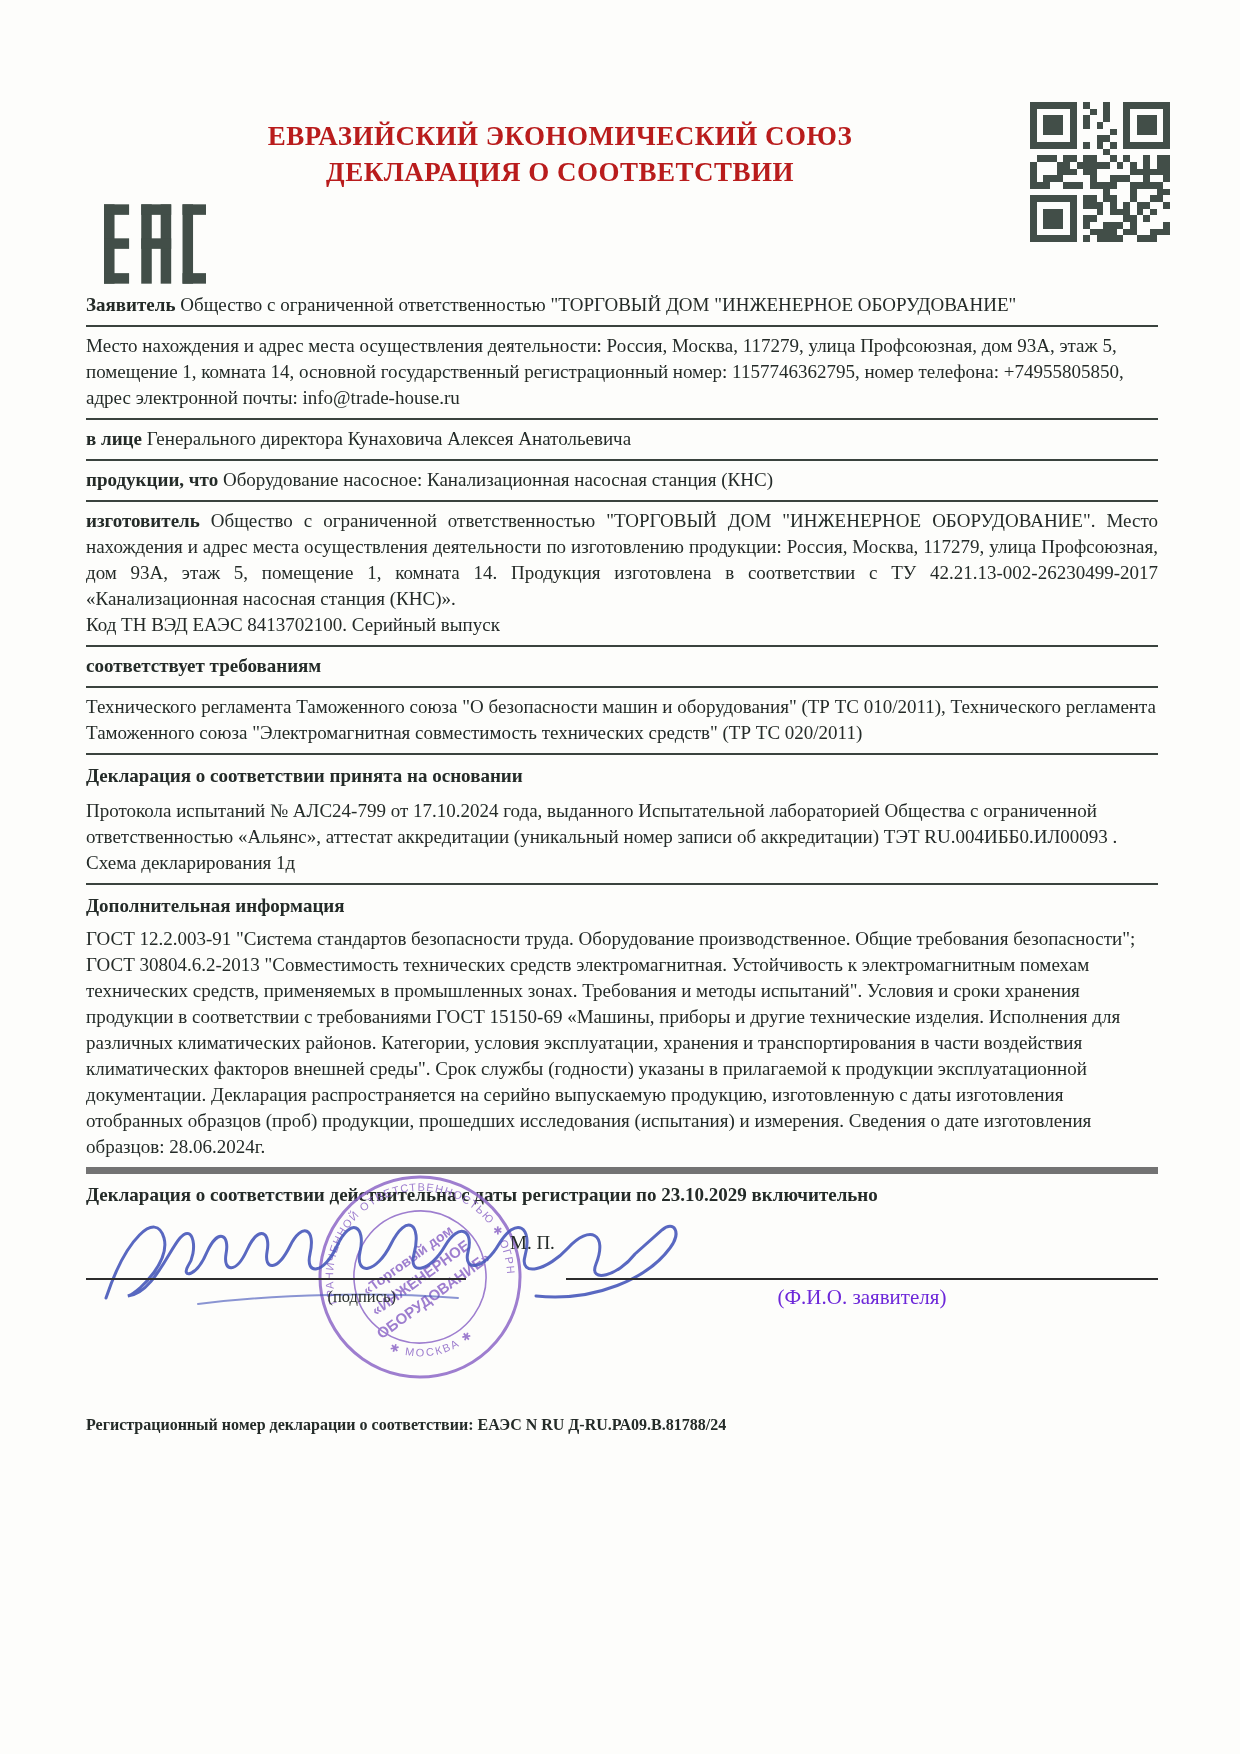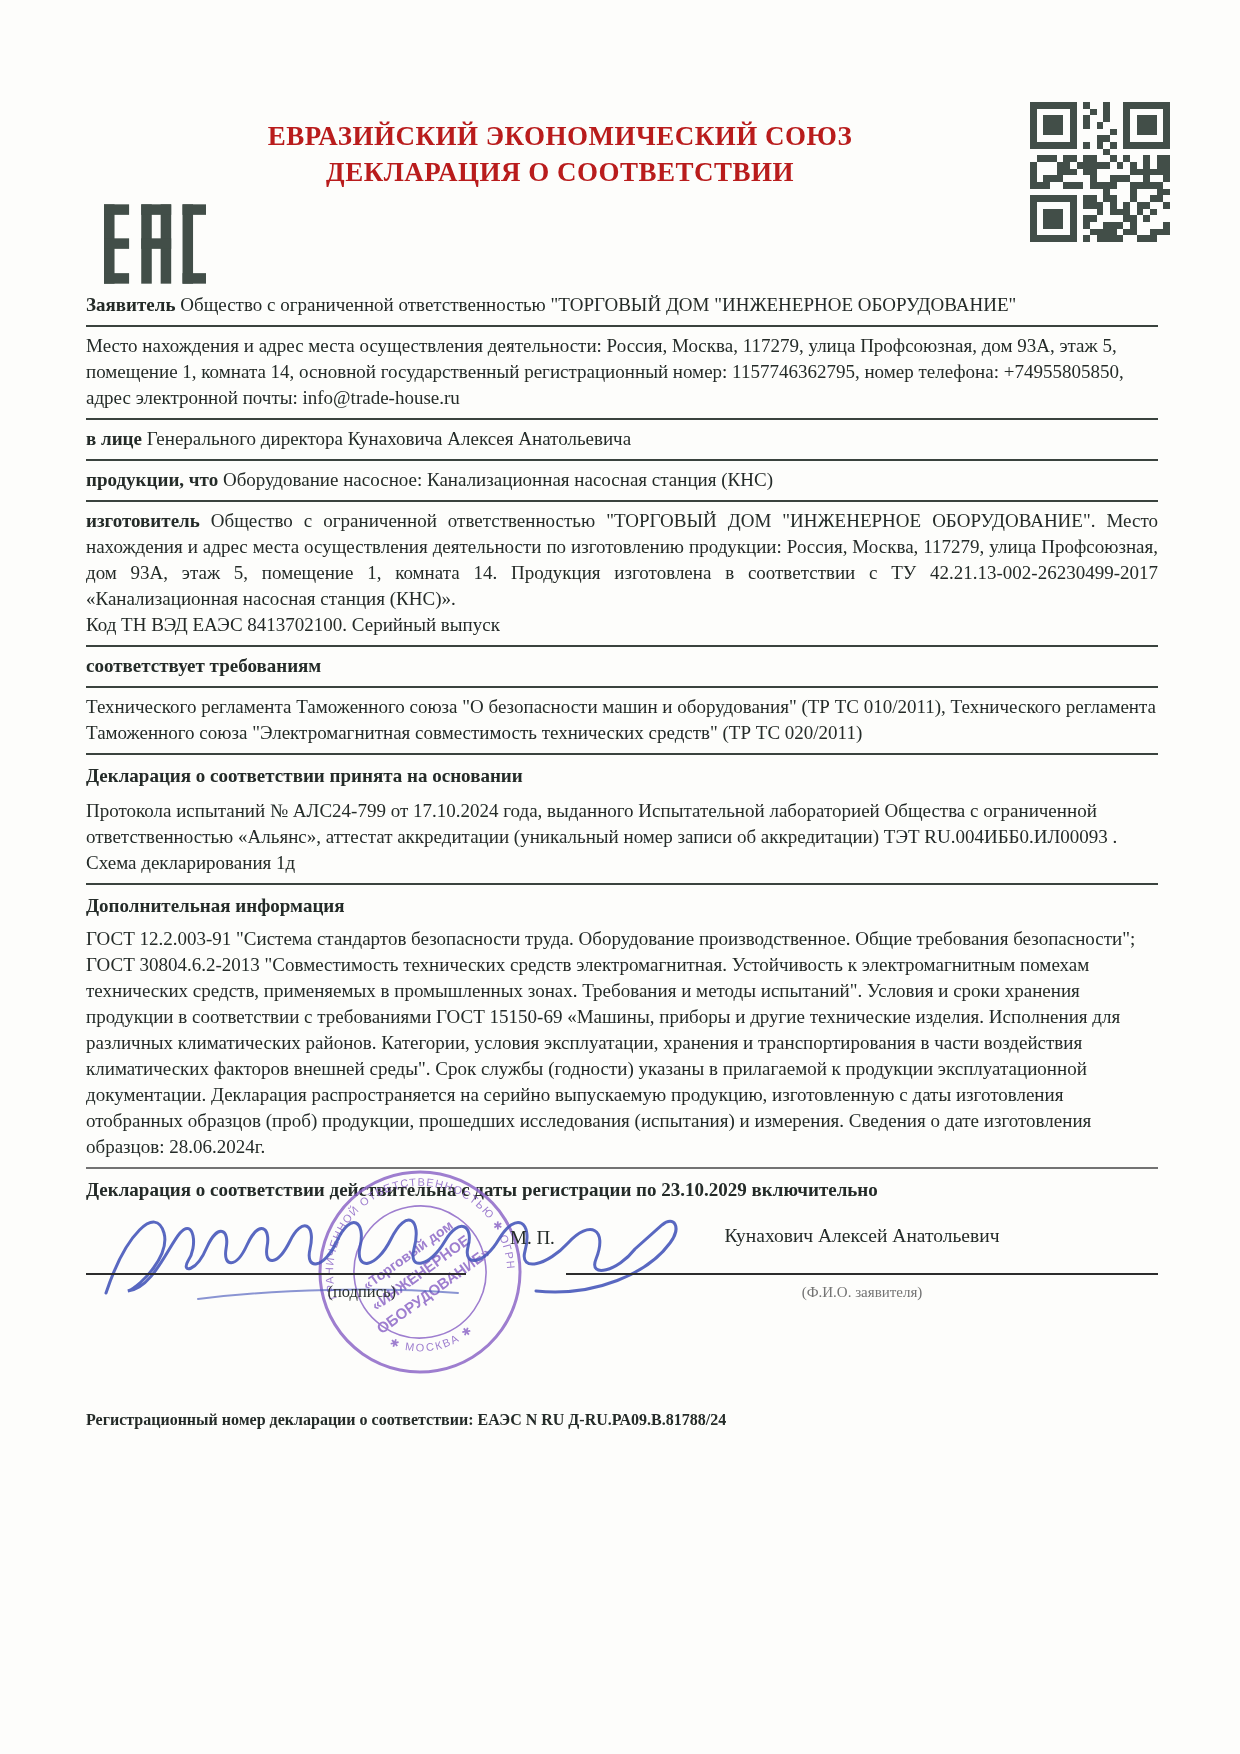--- a/index.html
+++ b/index.html
@@ -14,32 +14,32 @@
   .hdr-spacer{height:286px;}
   .doc-title{
     position:absolute; top:118px; left:150px; width:820px;
     text-align:center; font-weight:bold; font-size:27px; line-height:36px;
     color:#b91c1c; letter-spacing:.5px;
   }
   .eac-logo{position:absolute; left:104px; top:196px; width:102px; height:96px;}
   .qr{position:absolute; left:1030px; top:102px; width:140px; height:140px;}
   .sec{padding:6px 0 7px;}
   .rule{border-bottom:2px solid #3a433e;}
-  .rule-thick{border-bottom:2px solid #737373;}
+  .rule-thick{border-bottom:7px solid #737373;}
   .b{font-weight:bold;}
   .just{text-align:justify;}
   .heading{font-weight:bold;}
   .validity{padding:8px 0 4px; font-weight:bold;}
   .sig-block{position:relative; height:172px; margin-top:2px;}
   .sig-line{position:absolute; top:64px; left:0; width:380px; border-bottom:2px solid #2c2c2c;}
   .sig-caption{position:absolute; top:70px; left:70px; width:240px; text-align:right; font-size:16.5px; color:#2a302d;}
   .mp{position:absolute; top:16px; left:424px; font-size:19px;}
   .fio-line{position:absolute; top:64px; left:480px; width:592px; border-bottom:2px solid #2c2c2c;}
   .fio-name{position:absolute; top:14px; left:480px; width:592px; text-align:center; font-size:19.5px;}
-  .fio-caption{position:absolute; top:70px; left:480px; width:592px; text-align:center; font-size:15px; color:#737373;}
+  .fio-caption{position:absolute; top:70px; left:480px; width:592px; text-align:center; font-size:21px; color:#6d28d9;}
   .stamp{position:absolute; left:219px; top:-52px; width:230px; height:230px; opacity:.82; transform:rotate(-10deg); pointer-events:none;}
   .stamp text{font-family:"Liberation Sans", sans-serif; fill:#8a63c6;}
   .signature-svg{position:absolute; left:-8px; top:-28px; width:640px; height:150px; pointer-events:none;}
   .footer-line{font-weight:bold; font-size:16px; margin-top:26px;}
   .footer{margin-top:14px;}
 </style>
 </head>
 <body>
 
 <div class="page">
@@ -371,21 +371,20 @@
       <svg class="signature-svg" viewBox="0 0 640 150" xmlns="http://www.w3.org/2000/svg">
         <g stroke="#4758ba" stroke-width="3" fill="none" stroke-linecap="round" opacity="0.9">
           <path d="M 28 112 C 48 52 78 24 86 52 C 92 74 64 104 50 110 C 74 108 90 66 102 52 C 116 36 120 66 110 80 C 103 92 118 92 129 66 C 140 42 152 48 148 68 C 145 86 158 88 169 64 C 181 38 193 46 189 66 C 186 84 199 86 212 60 C 224 36 238 42 232 68 C 227 90 246 88 259 60 C 273 30 288 40 282 66 C 277 90 298 88 313 58 C 329 26 344 38 336 68 C 330 90 352 86 367 60 C 381 36 396 44 390 66 C 385 86 406 84 421 58 C 438 30 455 40 447 70 C 441 92 470 84 490 62 C 512 38 530 48 518 78 C 510 98 540 90 557 68 L 584 44 C 596 34 604 46 592 62 C 570 92 518 116 458 110"></path>
           <path d="M 120 118 C 200 108 300 106 380 112" stroke-width="2" opacity="0.7"></path>
         </g>
       </svg>
 
       <div class="sig-line"></div>
       <div class="sig-caption">(подпись)</div>
       <div class="mp">М. П.</div>
-      <div class="fio-name">Кунахович Алексей Анатольевич</div>
       <div class="fio-line"></div>
       <div class="fio-caption">(Ф.И.О. заявителя)</div>
     </div>
 
     <div class="footer">
       <p class="footer-line">Регистрационный номер декларации о соответствии: ЕАЭС N RU Д-RU.РА09.В.81788/24</p>
     </div>
   </div>
 </div>
 

